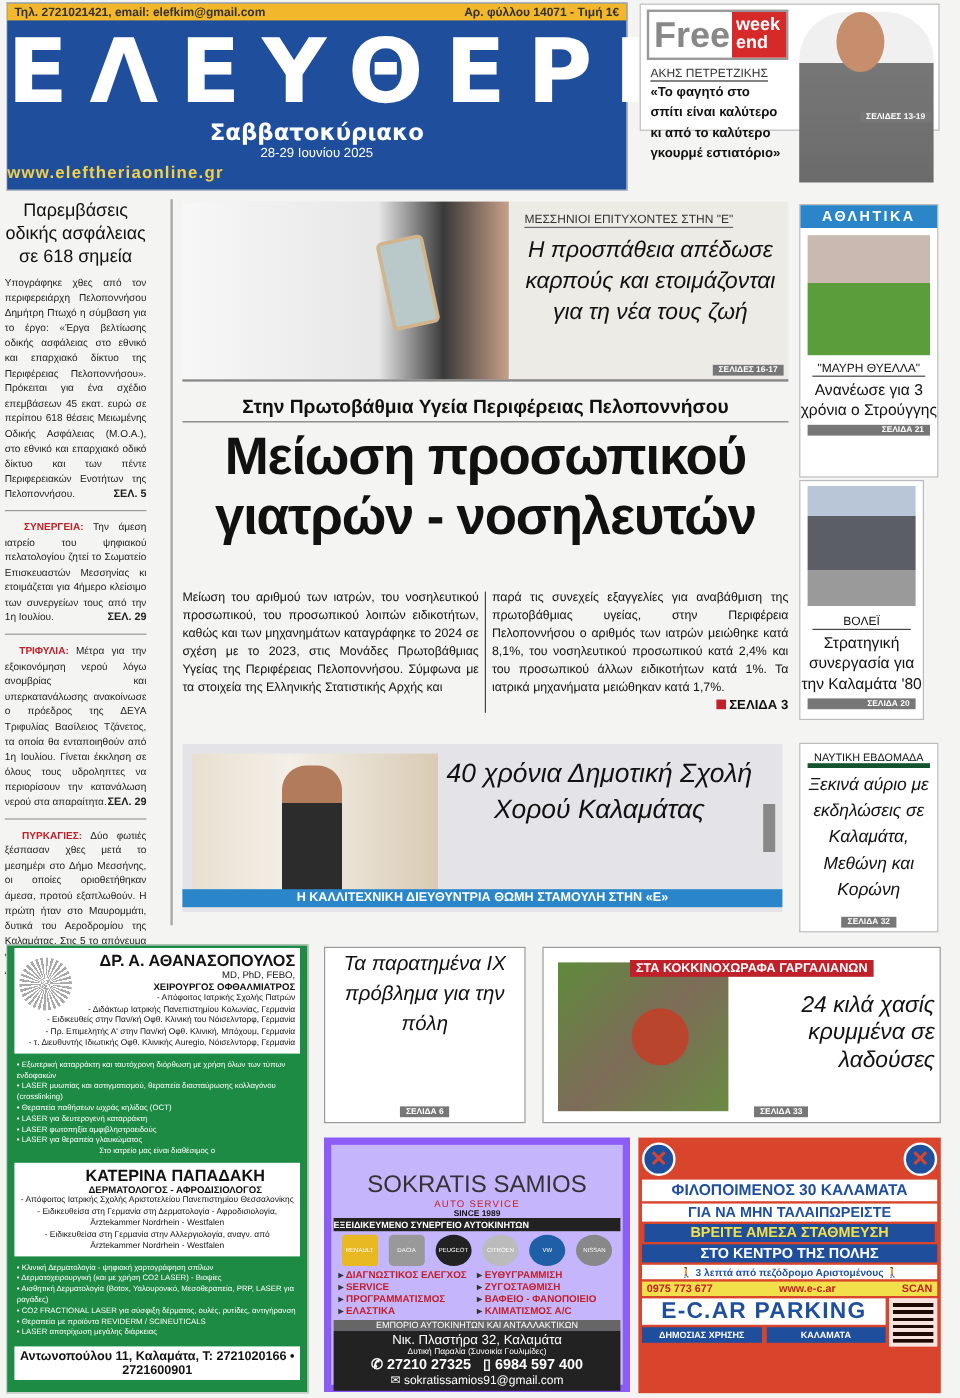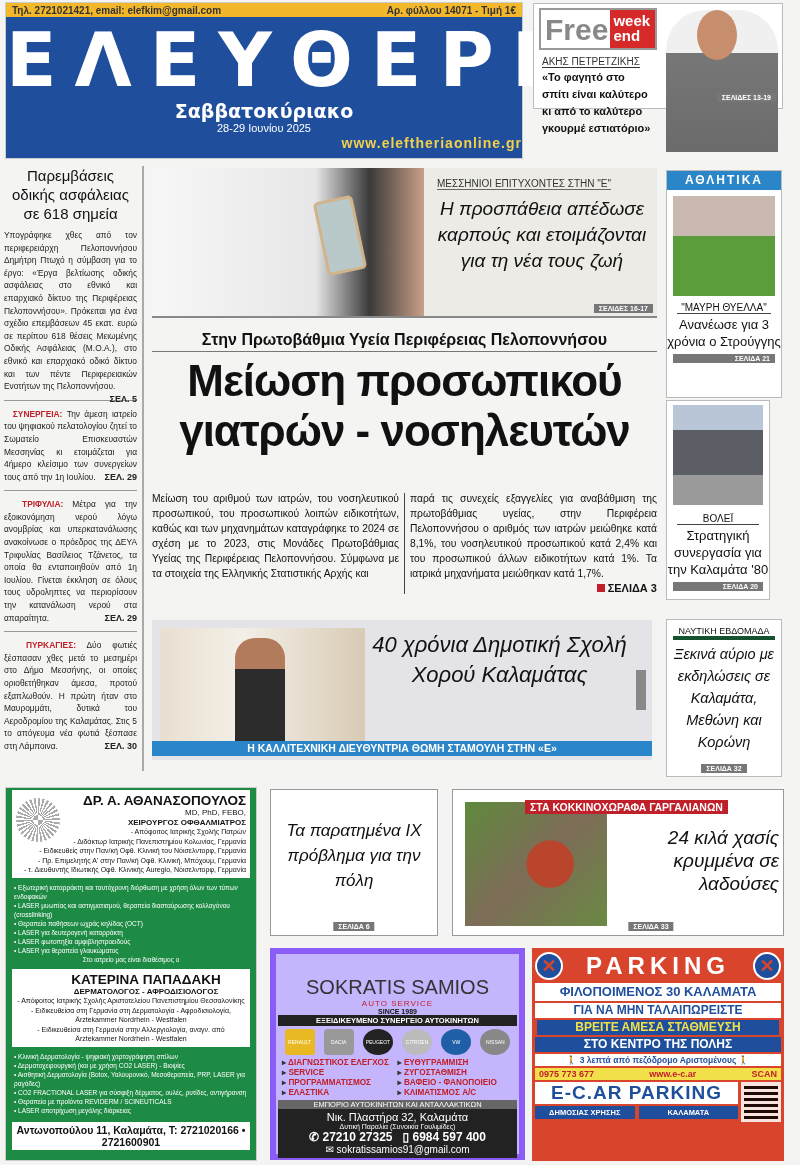--- a/index.html
+++ b/index.html
@@ -4,33 +4,33 @@
 <style>
 *{box-sizing:border-box;margin:0;padding:0}
 body{width:800px;height:1165px;background:#f4f4f2;font-family:"Liberation Sans",sans-serif;color:#111;position:relative;overflow:hidden}
 .abs{position:absolute}
 
 .mast{left:5px;top:2px;width:518px;height:157px;background:#1f4f9c;border:1px solid #ccc}
 .mast-top{height:14px;background:#f2b72a;display:flex;justify-content:space-between;align-items:center;padding:0 6px;font-size:10px;font-weight:bold;color:#333}
 .logo{font-family:"DejaVu Sans",sans-serif;font-weight:bold;color:#fff;font-size:74px;letter-spacing:18px;text-align:center;line-height:82px;margin-top:2px}
 .sub1{color:#fff;font-weight:bold;font-size:19px;text-align:center;font-family:"DejaVu Sans",sans-serif;line-height:20px}
 .sub2{color:#fff;font-size:11px;text-align:center;line-height:14px}
-.sub3{color:#f2d04a;font-weight:bold;font-size:14px;text-align:right;letter-spacing:1px;line-height:16px}
+.sub3{color:#f2d04a;font-weight:bold;font-size:14px;text-align:left;letter-spacing:1px;line-height:16px}
 
 .fw{left:533px;top:3px;width:250px;height:106px;background:#fff;border:1px solid #bbb}
 .fw-logo{position:absolute;left:5px;top:4px;width:118px;height:42px;border:2px solid #999;background:#fff;display:flex}
 .fw-free{font-size:30px;font-weight:bold;color:#888;line-height:40px;padding-left:4px}
 .fw-we{background:#d62a2a;color:#fff;font-size:15px;font-weight:bold;line-height:15px;padding:3px 3px;margin-left:2px;width:46px}
 .fw-name{position:absolute;left:8px;top:52px;font-size:10px;color:#333;border-bottom:1px solid #333;width:98px}
 .fw-quote{position:absolute;left:8px;top:65px;width:110px;font-size:11px;font-weight:bold;line-height:17px}
 .fw-photo{position:absolute;left:132px;top:6px;width:112px;height:142px;background:linear-gradient(180deg,#f0f0f0 0%,#f0f0f0 30%,#777 30%,#6b6b6b 100%);border-radius:40px 40px 0 0}
 .fw-head{position:absolute;left:163px;top:6px;width:40px;height:50px;background:#c68e6c;border-radius:50%}
 .tag{background:#777;color:#fff;font-size:7px;font-weight:bold;padding:1px 5px;display:inline-block}
 
-.lc{left:4px;top:166px;width:140px;height:605px;border-right:2px solid #aaa;padding-right:5px}
+.lc{left:4px;top:166px;width:140px;height:605px;border-right:2px solid #aaa;padding-right:20px}
 .lc h2{font-size:15px;font-weight:normal;text-align:center;line-height:19px;margin-bottom:6px}
 .lc p{font-size:8.4px;line-height:12.6px;text-align:justify;color:#222}
 .lc .sep{border-top:1px solid #999;margin:7px 0}
 .lc b.kw{color:#c0202a;font-weight:bold}
 .lc .ref{float:right;font-weight:bold;font-size:9px}
 
 .mes{left:152px;top:168px;width:505px;height:150px;background:#ecebe6;border-bottom:2px solid #888}
 .mes-photo{position:absolute;left:0;top:0;width:272px;height:148px;background:linear-gradient(90deg,#f7f7f7 0%,#e7e7e7 60%,#3a3a3a 80%,#c9a088 100%)}
 .phone{position:absolute;left:168px;top:30px;width:40px;height:75px;background:#b9c8c8;border:3px solid #d2b48c;border-radius:5px;transform:rotate(-12deg)}
 .mes-kicker{position:absolute;left:285px;top:10px;font-size:10px;color:#333;border-bottom:1px solid #666}
@@ -64,31 +64,31 @@
 
 .oph{left:5px;top:787px;width:252px;height:374px;background:#1e8b45;border:1px solid #ccc;color:#fff}
 .oph h3{text-align:center;font-size:15px;line-height:17px;padding-top:4px}
 .oph .white{background:#fff;color:#111;margin:2px 6px;padding:3px 4px;position:relative}
 .oph .white .n{font-weight:bold;font-size:13.5px;text-align:right}
 .oph small{display:block;font-size:7px;line-height:9.5px;text-align:right}
 .oph .bl{font-size:6.5px;line-height:9px;padding:3px 8px}
 .oph .addr{background:#fff;color:#111;margin:4px 6px;font-weight:bold;font-size:10.5px;text-align:center;padding:2px 0}
 .sunburst{position:absolute;left:4px;top:8px;width:44px;height:44px;border-radius:50%;background:repeating-conic-gradient(#aaa 0 6deg,#fff 6deg 12deg)}
 .ix{left:270px;top:789px;width:168px;height:147px;background:#fff;border:1px solid #999}
-.ix-t{text-align:center;font-style:italic;font-size:17px;line-height:25px;margin-top:28px}
+.ix-t{text-align:center;font-style:italic;font-size:17px;line-height:25px;}
 .has{left:452px;top:789px;width:332px;height:147px;background:#fff;border:1px solid #999}
 .has-photo{position:absolute;left:12px;top:12px;width:142px;height:124px;background:radial-gradient(circle at 60% 50%,#b8452c 0 22%,transparent 23%),linear-gradient(135deg,#5f8a3c,#7d6c58 50%,#6a8a44)}
 .has-kicker{position:absolute;left:72px;top:10px;background:#c0202a;color:#fff;font-weight:bold;font-size:10.5px;padding:1px 5px}
 .has-title{position:absolute;left:156px;top:36px;width:170px;text-align:right;font-size:19px;line-height:23px;font-style:italic}
 .btag{position:absolute;left:50%;transform:translateX(-50%);bottom:4px}
 .auto{left:270px;top:948px;width:255px;height:212px;background:#c4b5fd;border:6px solid #8b5cf6}
 .auto .name{text-align:center;font-size:20px;color:#333;margin-top:22px;letter-spacing:0px}
 .auto .svc{text-align:center;font-size:8px;color:#c0202a;letter-spacing:1px}
 .auto .since{text-align:center;font-size:7px;font-weight:bold}
-.auto .dark{background:#222;color:#fff;font-size:7.5px;font-weight:bold;text-align:center;padding:1px 0;margin:0 2px}
+.auto .dark{background:#222;color:#fff;font-size:7.5px;font-weight:bold;padding:1px 0;margin:0 2px}
 .brands{display:flex;justify-content:space-around;padding:3px 4px}
 .brand{width:30px;height:26px;border-radius:50%;background:#aaa;font-size:5px;color:#fff;text-align:center;line-height:26px}
 .services{display:grid;grid-template-columns:1fr 1fr;font-size:8.2px;color:#c0202a;font-weight:bold;padding:0 6px;line-height:10px}
 .services span:before{content:"▸ ";color:#333}
 .auto .gray{background:#666;color:#fff;font-size:7.5px;font-weight:normal;text-align:center;margin:2px 2px 0}
 .auto .contact{background:#222;color:#fff;text-align:center;margin:0 2px;padding:2px 0 3px}
 .auto .contact .a1{font-size:11px}
 .auto .contact .a2{font-size:7px}
 .auto .contact .ph{font-size:12px;font-weight:bold}
 .auto .contact .em{font-size:10px}
@@ -269,21 +269,20 @@
     <div class="a1">Νικ. Πλαστήρα 32, Καλαμάτα</div>
     <div class="a2">Δυτική Παραλία (Συνοικία Γουλιμίδες)</div>
     <div class="ph"><span>✆ </span><span>27210 27325</span> &nbsp; <span>▯ </span><span>6984 597 400</span></div>
     <div class="em"><span>✉ </span><span>sokratissamios91@gmail.com</span></div>
   </div>
 </div>
 
 <div class="abs park">
   <div class="ph1">
     <div class="noP">✕</div>
-    <div class="ptitle">PARKING</div>
     <div class="noP">✕</div>
   </div>
   <div class="addr">ΦΙΛΟΠΟΙΜΕΝΟΣ 30 ΚΑΛΑΜΑΤΑ</div>
   <div class="wb">ΓΙΑ ΝΑ ΜΗΝ ΤΑΛΑΙΠΩΡΕΙΣΤΕ</div>
   <div class="bb">ΒΡΕΙΤΕ ΑΜΕΣΑ ΣΤΑΘΜΕΥΣΗ</div>
   <div class="bw">ΣΤΟ ΚΕΝΤΡΟ ΤΗΣ ΠΟΛΗΣ</div>
   <div class="walk"><span>🚶</span> <span>3 λεπτά από πεζόδρομο Αριστομένους</span> <span>🚶</span></div>
   <div class="yl">
     <span>0975 773 677</span>
     <span>www.e-c.ar</span>

